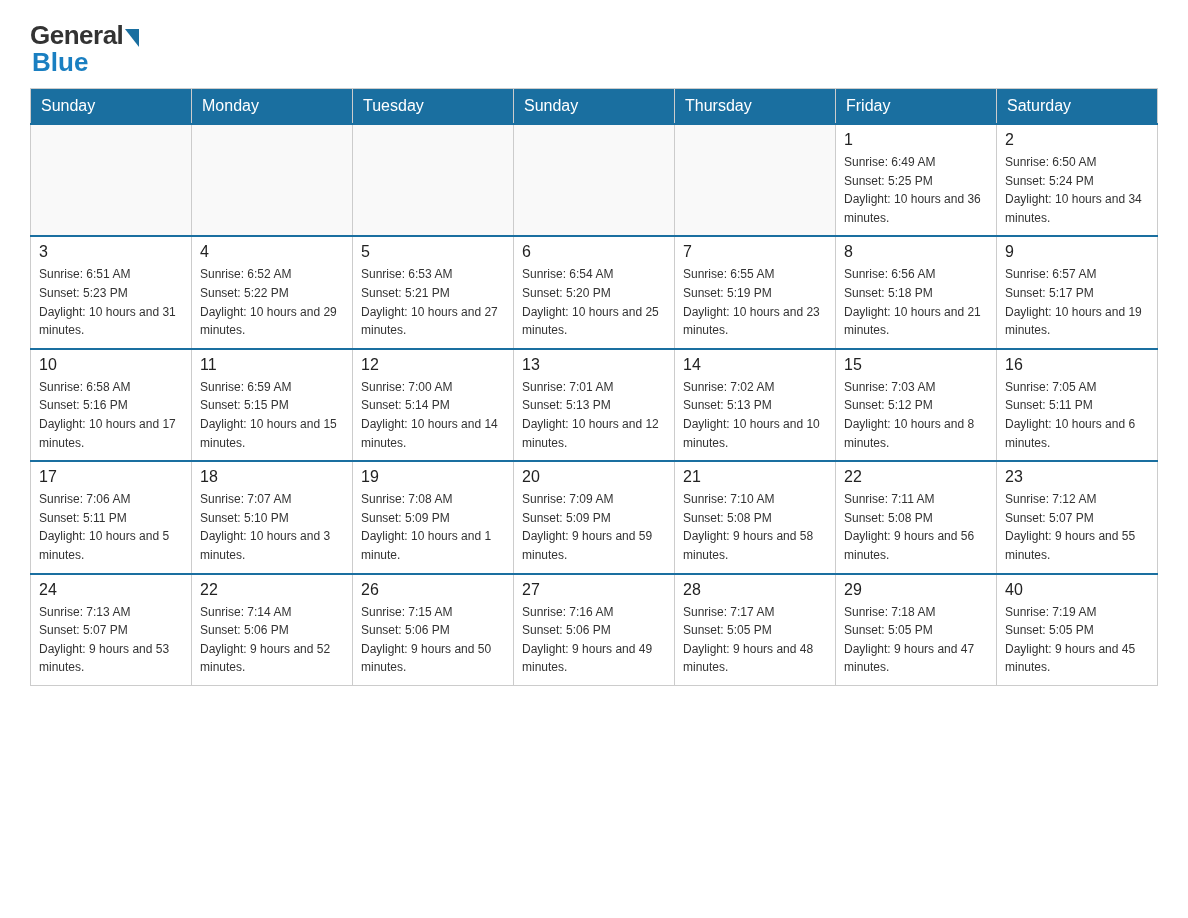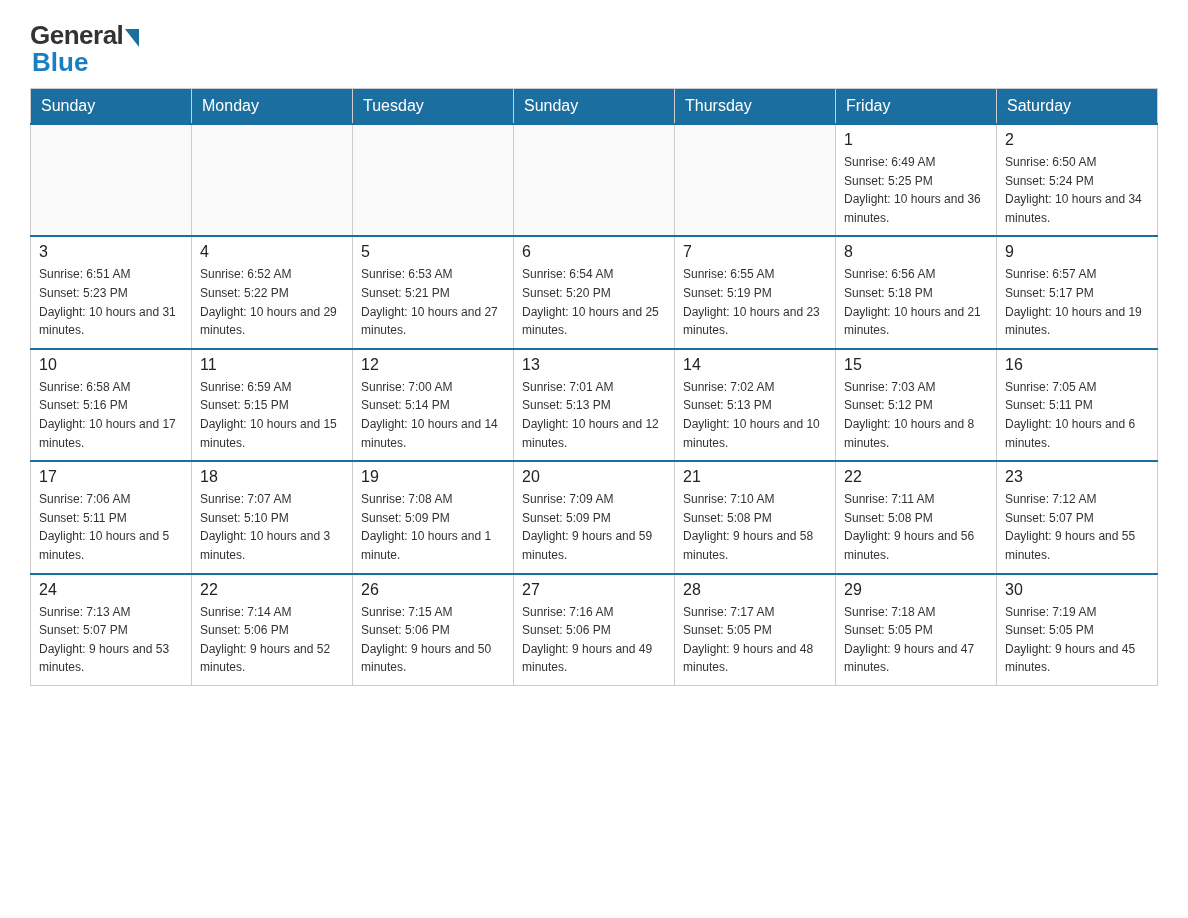--- a/index.html
+++ b/index.html
@@ -251,18 +251,18 @@
         </td>
         <td>
           <span class="day-number">28</span>
           <div class="day-info">Sunrise: 7:17 AM<br>Sunset: 5:05 PM<br>Daylight: 9 hours and 48 minutes.</div>
         </td>
         <td>
           <span class="day-number">29</span>
           <div class="day-info">Sunrise: 7:18 AM<br>Sunset: 5:05 PM<br>Daylight: 9 hours and 47 minutes.</div>
         </td>
         <td>
-          <span class="day-number">30</span>
+          <span class="day-number">40</span>
           <div class="day-info">Sunrise: 7:19 AM<br>Sunset: 5:05 PM<br>Daylight: 9 hours and 45 minutes.</div>
         </td>
       </tr>
     </tbody>
 </table>
 
 </body></html>

